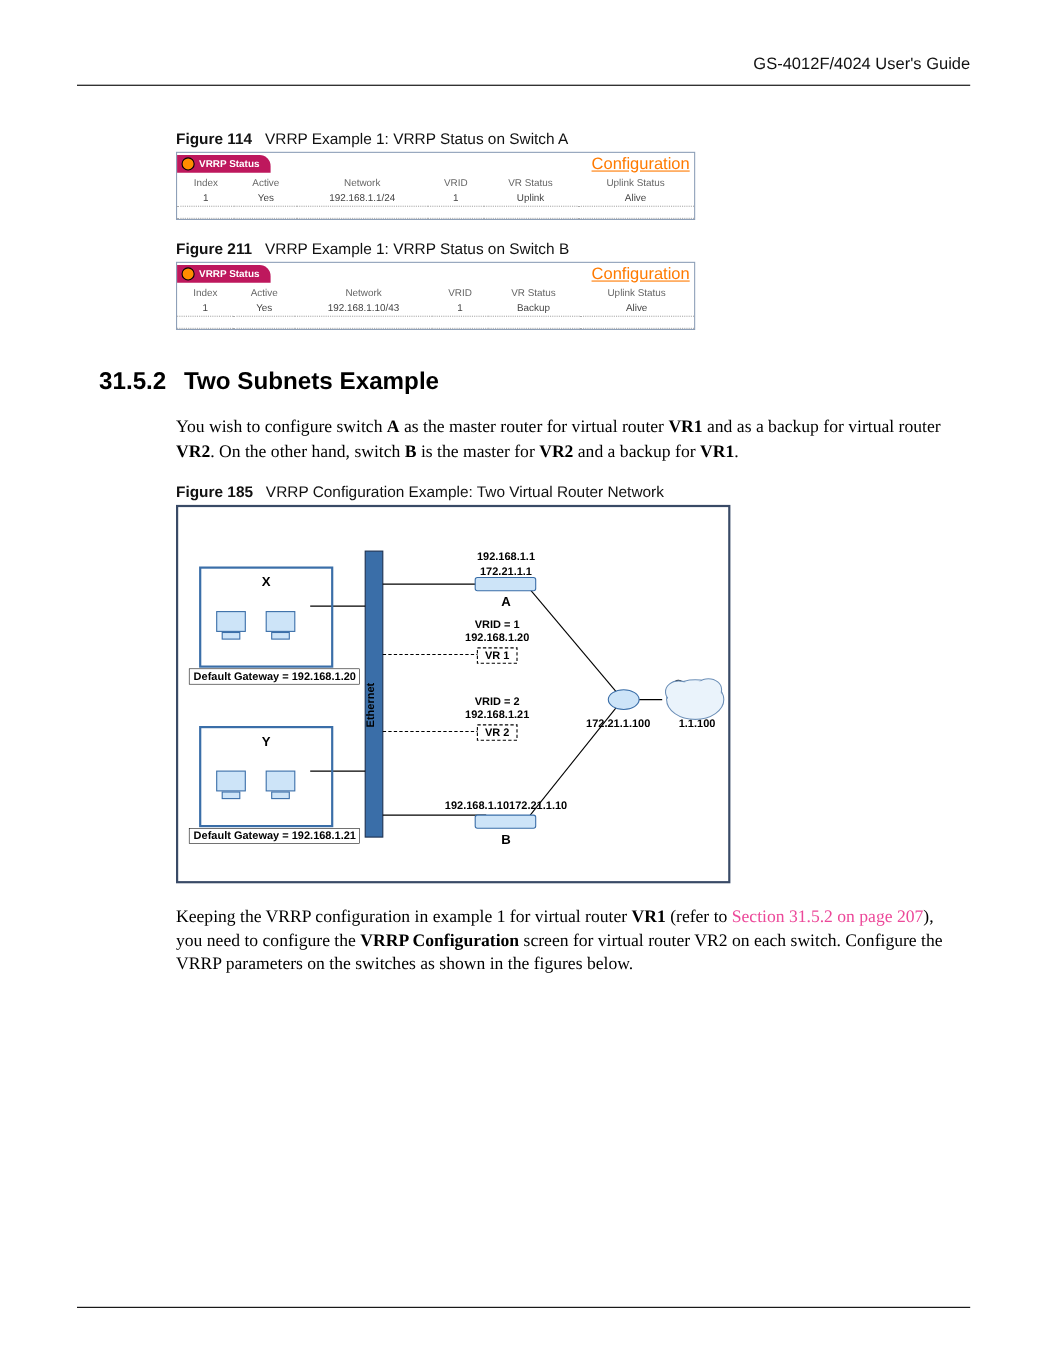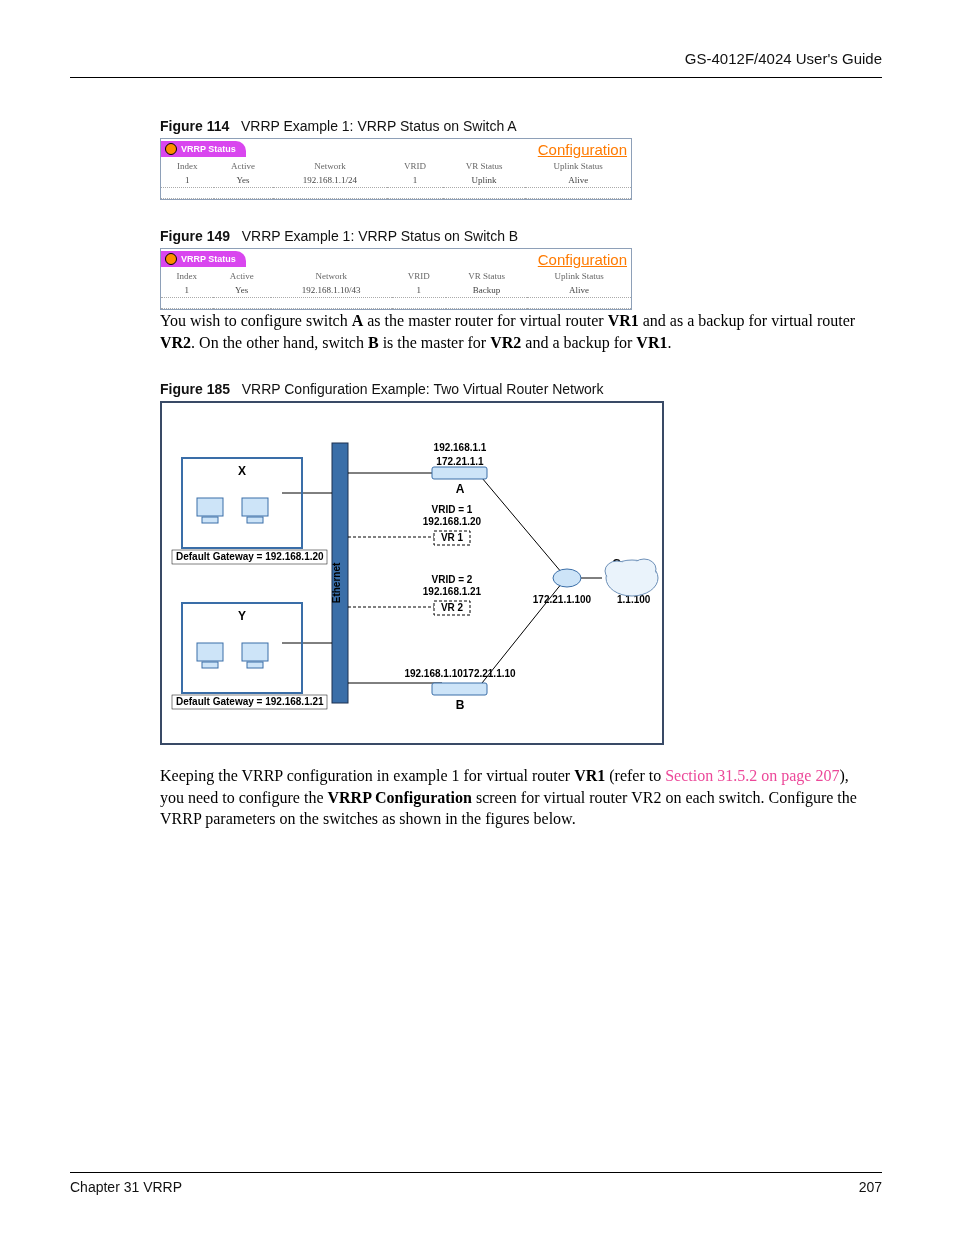--- a/index.html
+++ b/index.html
@@ -34,21 +34,21 @@
     margin-bottom: 6px;
   }
   .content {
     margin-left: 90px;
     margin-right: 10px;
   }
   .fig-caption {
     font-family: Arial, Helvetica, sans-serif;
     font-size: 14px;
     color: #111;
-    margin-top: 28px;
+    margin-top: 18px;
     margin-bottom: 4px;
   }
   .fig-caption .fig-label { font-weight: bold; }
   .vrrp-box {
     border: 1px solid #8ea0b8;
     background: #fff;
     width: 470px;
   }
   .vrrp-title-row {
     display: flex;
@@ -61,41 +61,41 @@
   .vrrp-title-left {
     display: flex;
     align-items: center;
     gap: 0;
   }
   .tab-shape {
     display: inline-flex;
     align-items: center;
     gap:4px;
     height: 16px;
-    background: #d946ef;
+    background: #be185d;
     color: #fff;
     font-size: 9px;
     font-weight: bold;
     padding: 0 10px 0 4px;
     border-top-right-radius: 10px;
   }
   .circle {
     width:10px;height:10px;border-radius:50%;background:#ff8c00;display:inline-block;
     border:0.5px solid #000;
   }
   .config-link {
     color: #ff7a00;
     font-size: 15px;
     font-weight: normal;
     text-decoration: underline;
   }
   .vrrp-table {
     width:100%;
     border-collapse: collapse;
-    font-family: Liberation Serif, serif;
+    font-family: Liberation Sans, sans-serif;
     font-size: 9px;
     color: #555;
   }
   .vrrp-table th {
     font-weight: normal;
     color: #666;
     padding: 2px 4px;
     text-align: center;
   }
   .vrrp-table td {
@@ -186,21 +186,21 @@
           <td>Alive</td>
         </tr>
         <tr class="dotted-row">
               <td colspan="6"></td>
             </tr>
       </tbody>
         </table>
     </div>
 
     <div class="fig-caption">
-      <span class="fig-label">Figure 149</span>
+      <span class="fig-label">Figure 211</span>
       &nbsp;&nbsp;<span>VRRP Example 1: VRRP Status on Switch B</span>
     </div>
     <div class="vrrp-box">
       <div class="vrrp-title-row">
         <div class="vrrp-title-left">
           <span class="tab-shape">
              <span class="circle"></span>
              <span>VRRP Status</span>
           </span>
         </div>
@@ -225,20 +225,26 @@
           <td>Alive</td>
         </tr>
         <tr class="dotted-row">
               <td colspan="6"></td>
             </tr>
       </tbody>
         </table>
     </div>
   </div>
 
+  <div style="margin-left:20px;">
+    <div class="section-heading">
+      <span class="secnum">31.5.2</span>
+      <span>Two Subnets Example</span>
+    </div>
+  </div>
 
   <div class="content">
 
     <div class="para">
       <span>You wish to configure switch </span><span class="bold">A</span><span> as the master router for virtual router </span><span class="bold">VR1</span><span> and as a backup for virtual router </span><span class="bold">VR2</span><span>. On the other hand, switch </span><span class="bold">B</span><span> is the master for </span><span class="bold">VR2</span><span> and a backup for </span><span class="bold">VR1</span><span>.</span>
     </div>
 
     <div class="fig-caption">
       <span class="fig-label">Figure 185</span>
       &nbsp;&nbsp;<span>VRRP Configuration Example: Two Virtual Router Network</span>
@@ -323,18 +329,14 @@
     </div>
 
     <div style="height:20px;"></div>
     <div class="para">
       <span>Keeping the VRRP configuration in example 1 for virtual router </span><span class="bold">VR1</span><span> (refer to </span><span class="link">Section 31.5.2 on page 207</span><span>), you need to configure the </span><span class="bold">VRRP Configuration</span><span> screen for virtual router VR2 on each switch. Configure the VRRP parameters on the switches as shown in the figures below.</span>
     </div>
   </div>
 
   <div class="footer">
     <div class="hr-footer"></div>
-    <div class="footer-row">
-      <span>Chapter 31 VRRP</span>
-      <span>207</span>
-    </div>
   </div>
 </div>
 
 </body></html>

